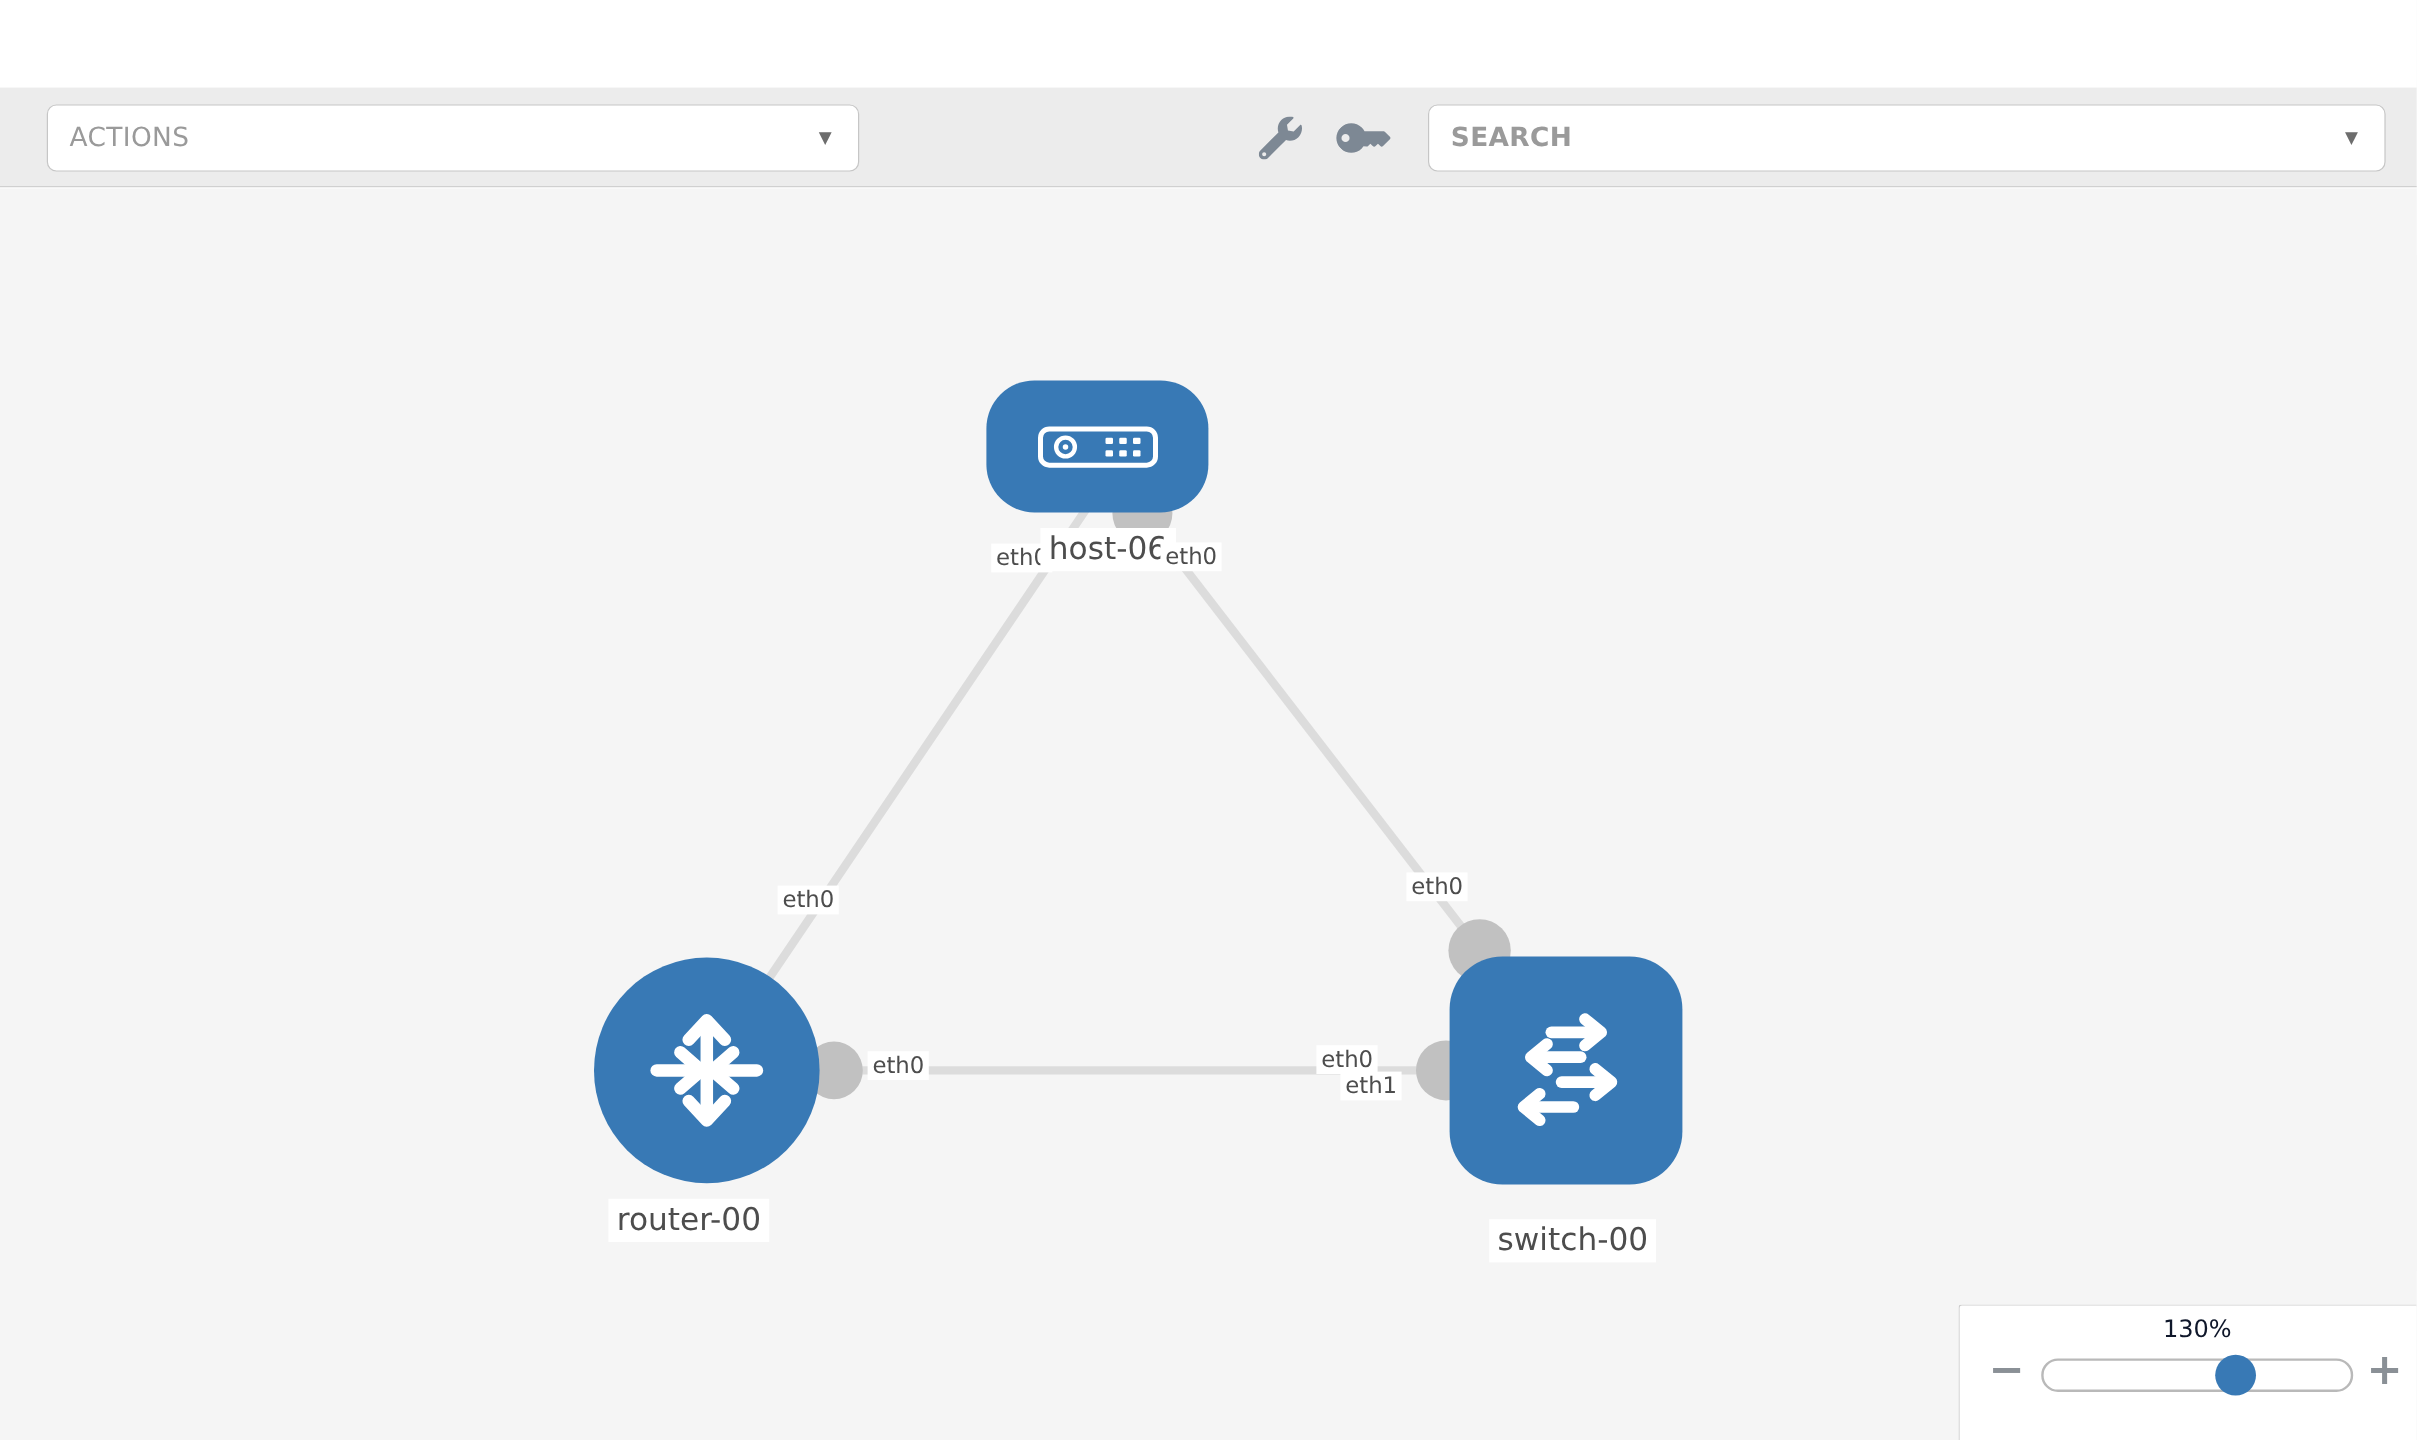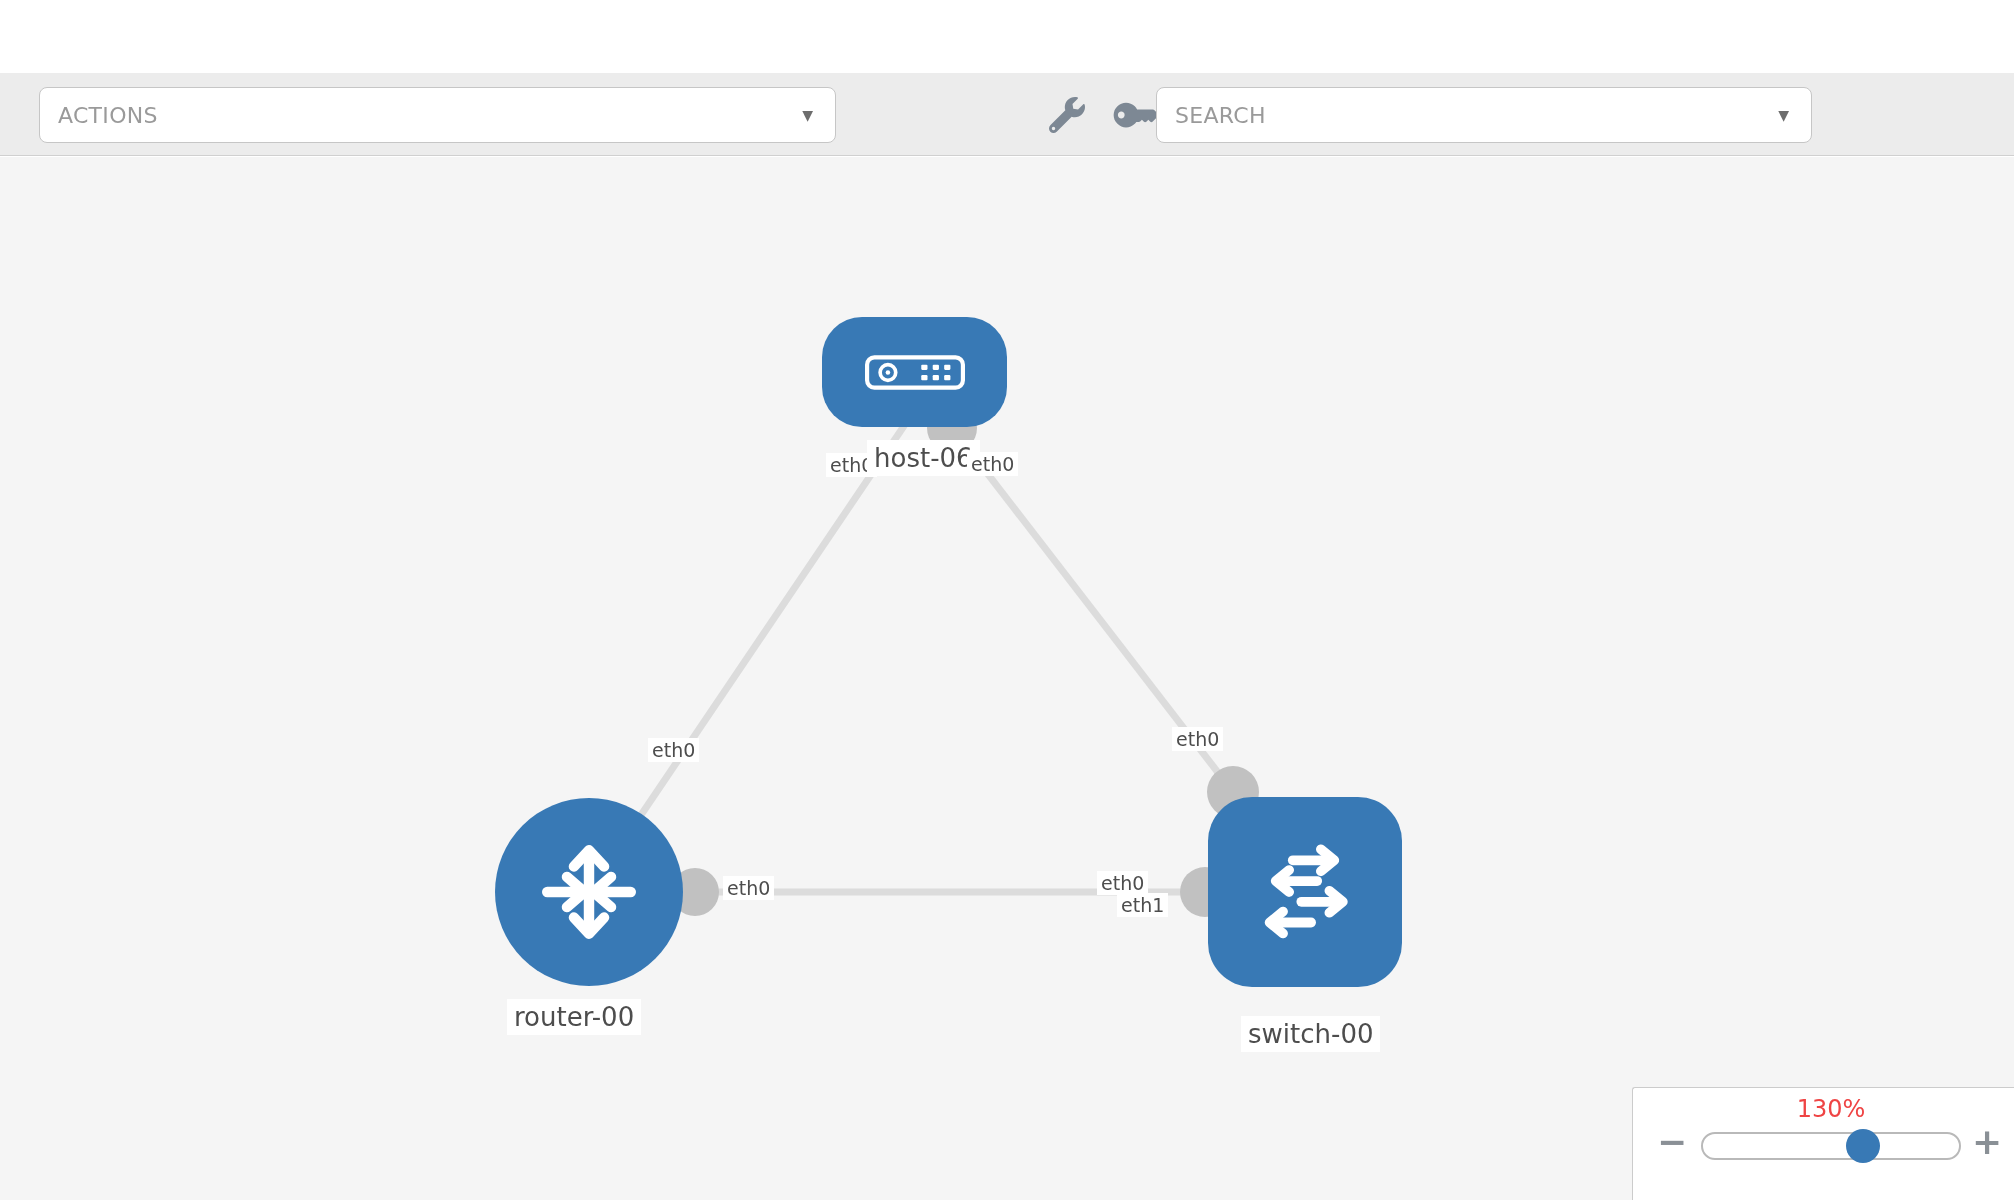--- a/index.html
+++ b/index.html
@@ -19,22 +19,22 @@
 
   
   .toolbar { position:absolute; left:0; top:73px; width:100%; height:83px;
              background:#ececec; border-bottom:1px solid #d0d0d0; }
   .select-box { position:absolute; top:14px; height:56px; background:#ffffff;
                 border:1px solid #c6c6c6; border-radius:8px;
                 display:flex; align-items:center; cursor:pointer; }
   .select-box .sel-label { margin-left:18px; font-size:22px; color:#9a9a9a; letter-spacing:.3px; }
   .select-box .caret { position:absolute; right:22px; top:50%; transform:translateY(-50%);
                        font-size:14px; color:#6d6d6d; }
-  .actions-box { left:39px;  width:797px; }
-  .search-box  { left:1156px; width:656px; }
+  .actions-box { left:39px;  width:677px; }
+  .search-box  { left:1190px; width:798px;font-weight:bold; }
 
   .tool-icon { position:absolute; top:24px; width:36px; height:36px; cursor:pointer; }
   .wrench-icon { left:1049px; }
   .key-icon    { left:1116px; }
 
   
   .canvas { position:absolute; left:0; top:157px; width:2014px; height:1043px;
             background:#f5f5f5; overflow:hidden; }
   .links-svg { position:absolute; left:0; top:0; z-index:1; }
 
@@ -46,21 +46,21 @@
 
   .chip { position:absolute; z-index:3; background:#ffffff; color:#4d4d4d; white-space:nowrap; }
   .node-label { font-size:26px; padding:3px 7px; }
   .if-label   { font-size:19px; padding:1px 4px; }
 
   
   .zoom-panel { position:absolute; left:1632px; top:930px; width:382px; height:113px;
                 background:#ffffff; border:1px solid #cccccc; border-right:none; border-bottom:none;
                 border-radius:3px 0 0 0; z-index:5; }
   .zoom-level { position:absolute; left:198px; top:7px; transform:translateX(-50%);
-                font-size:24px; color:#ef4444; }
+                font-size:20px; color:#0f172a; }
   .zoom-minus, .zoom-plus { position:absolute; top:36px; font-size:36px; font-weight:bold;
                 color:#8a9096; cursor:pointer; line-height:1; }
   .zoom-minus { left:24px; }
   .zoom-plus  { left:339px; }
   .zoom-track { position:absolute; left:68px; top:44px; width:260px; height:28px;
                 background:#ffffff; border:2px solid #b9b9b9; border-radius:14px; cursor:pointer; }
   .zoom-thumb { position:absolute; left:213px; top:41px; width:34px; height:34px;
                 border-radius:50%; background:#3879b5; cursor:grab; }
 </style>
 </head>

